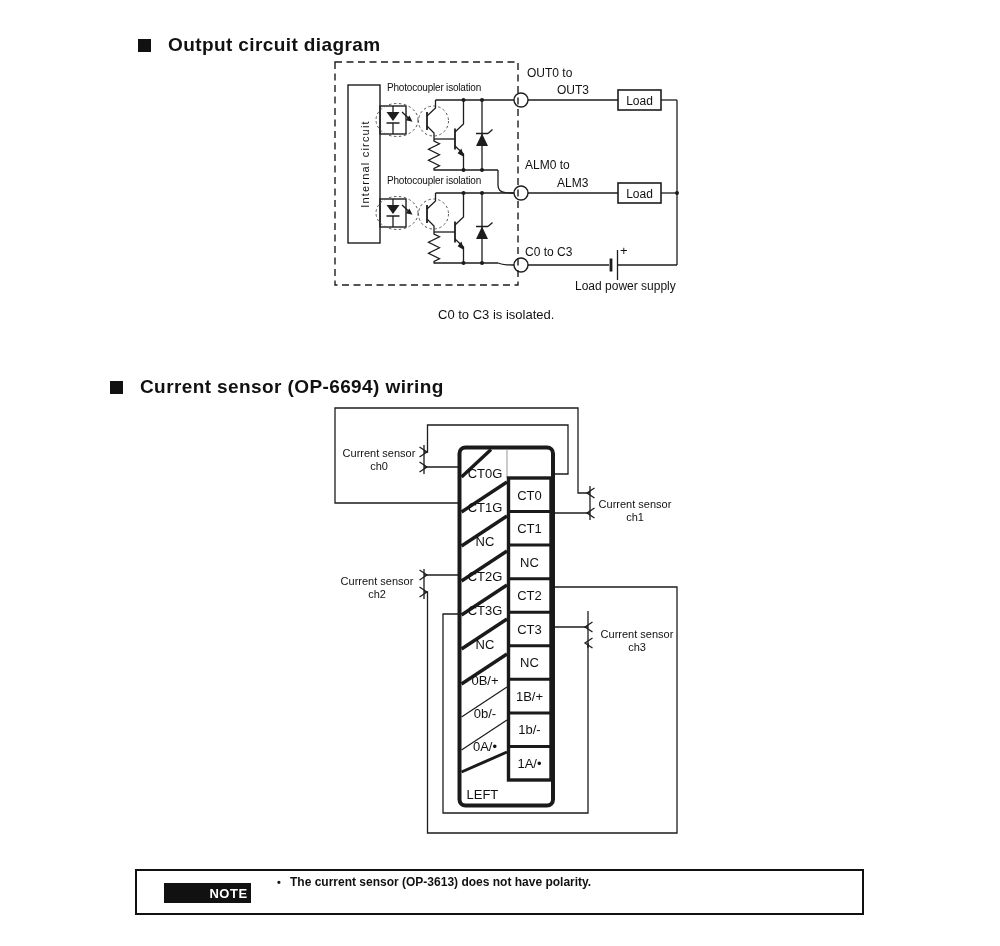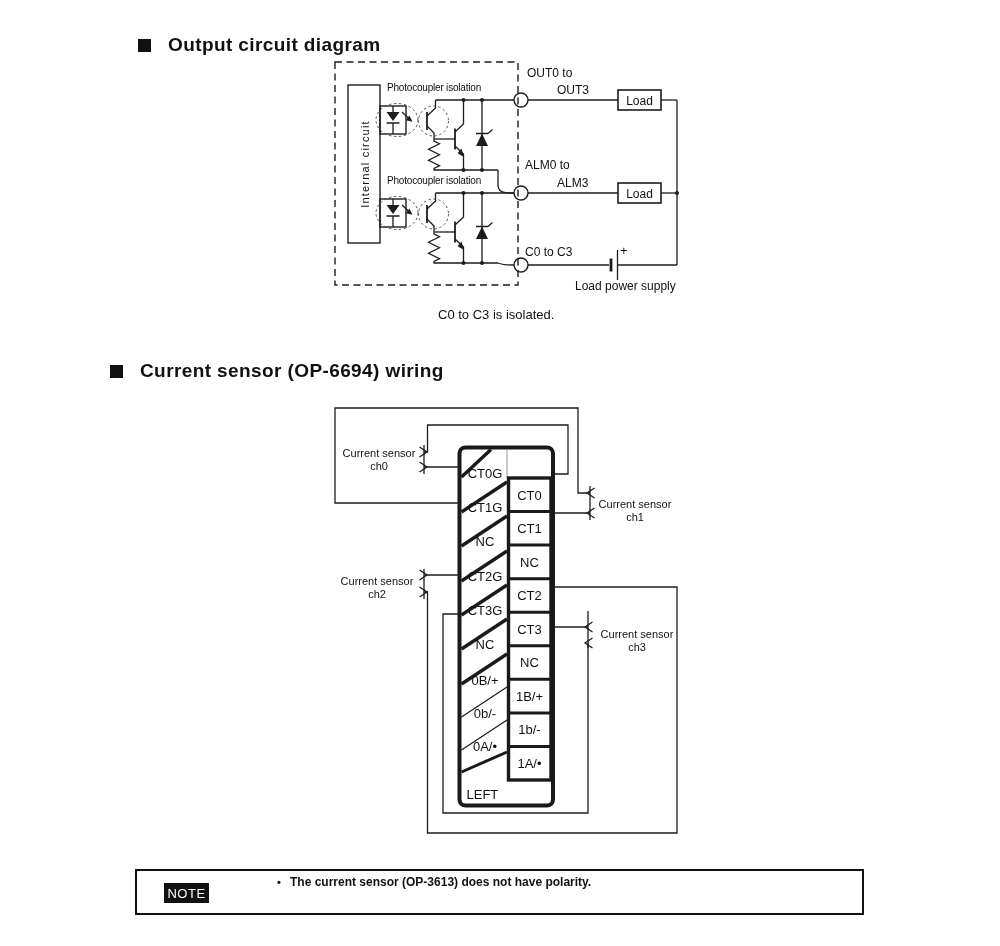--- a/index.html
+++ b/index.html
@@ -4,22 +4,22 @@
 <style>
   html,body{margin:0;padding:0;background:#fff;}
   .page{position:relative;width:1000px;height:946px;background:#fff;overflow:hidden;
         font-family:"Liberation Sans",sans-serif;color:#111;}
   .heading{position:absolute;display:flex;align-items:center;gap:17px;
            font-weight:bold;font-size:19px;letter-spacing:.4px;white-space:nowrap;}
   .sq{width:13px;height:13px;background:#111;flex:0 0 auto;}
   .notebox{position:absolute;left:135px;top:869px;width:729px;height:46px;
            border:2px solid #111;box-sizing:border-box;background:#fff;}
   .notebadge{position:absolute;left:27px;top:12px;width:45px;height:20px;background:#111;
-             color:#fff;font-weight:normal;font-size:13px;letter-spacing:.5px;
-             display:flex;align-items:center;justify-content:center;}
+             color:#fff;font-weight:bold;font-size:13px;letter-spacing:.5px;
+             display:flex;align-items:center;justify-content:center;padding-left:42px;}
   .noterow{position:absolute;left:140px;white-space:nowrap;font-size:12px;font-weight:bold;}
   .noterow .dot{display:inline-block;width:13px;font-size:11px;}
   svg{position:absolute;overflow:visible;}
   svg text{font-family:"Liberation Sans",sans-serif;fill:#111;}
   .wire{fill:none;stroke:#1d1d1d;stroke-width:1.3px;}
   .thin{fill:none;stroke:#1d1d1d;stroke-width:1.4px;}
   .lbl{font-size:12px;}
   .lbl11{font-size:11px;}
   .lbl10{font-size:10px;letter-spacing:-0.2px;}
   .term{font-size:13px;}
@@ -114,21 +114,21 @@
     <line x1="611" y1="258.5" x2="611" y2="271.5" stroke="#1d1d1d" stroke-width="2.8"></line>
     <line x1="617.5" y1="250" x2="617.5" y2="280" stroke="#1d1d1d" stroke-width="1.3"></line>
     <text x="620" y="255" font-size="13">+</text>
     <line x1="617.5" y1="265" x2="677" y2="265" class="wire"></line>
     <line x1="677" y1="100" x2="677" y2="265" class="wire"></line>
     <text x="575" y="290" class="lbl">Load power supply</text>
 
     <text x="438" y="319" font-size="13">C0 to C3 is isolated.</text>
   </svg>
 
-  <div class="heading" style="left:110px;top:360px;">
+  <div class="heading" style="left:110px;top:376px;">
     <span class="sq"></span>
     <span>Current sensor (OP-6694) wiring</span>
   </div>
 
   <svg style="left:330px;top:400px;" width="360" height="455" viewBox="330 400 360 455">
 
     <path d="M424,452 H427.5 V425 H568 V474 H553" class="wire"></path>
     <path d="M424,467 H461" class="wire"></path>
     <path d="M590,493 H578 V408 H335 V503 H461" class="wire"></path>
     <path d="M590,513 H553" class="wire"></path>

